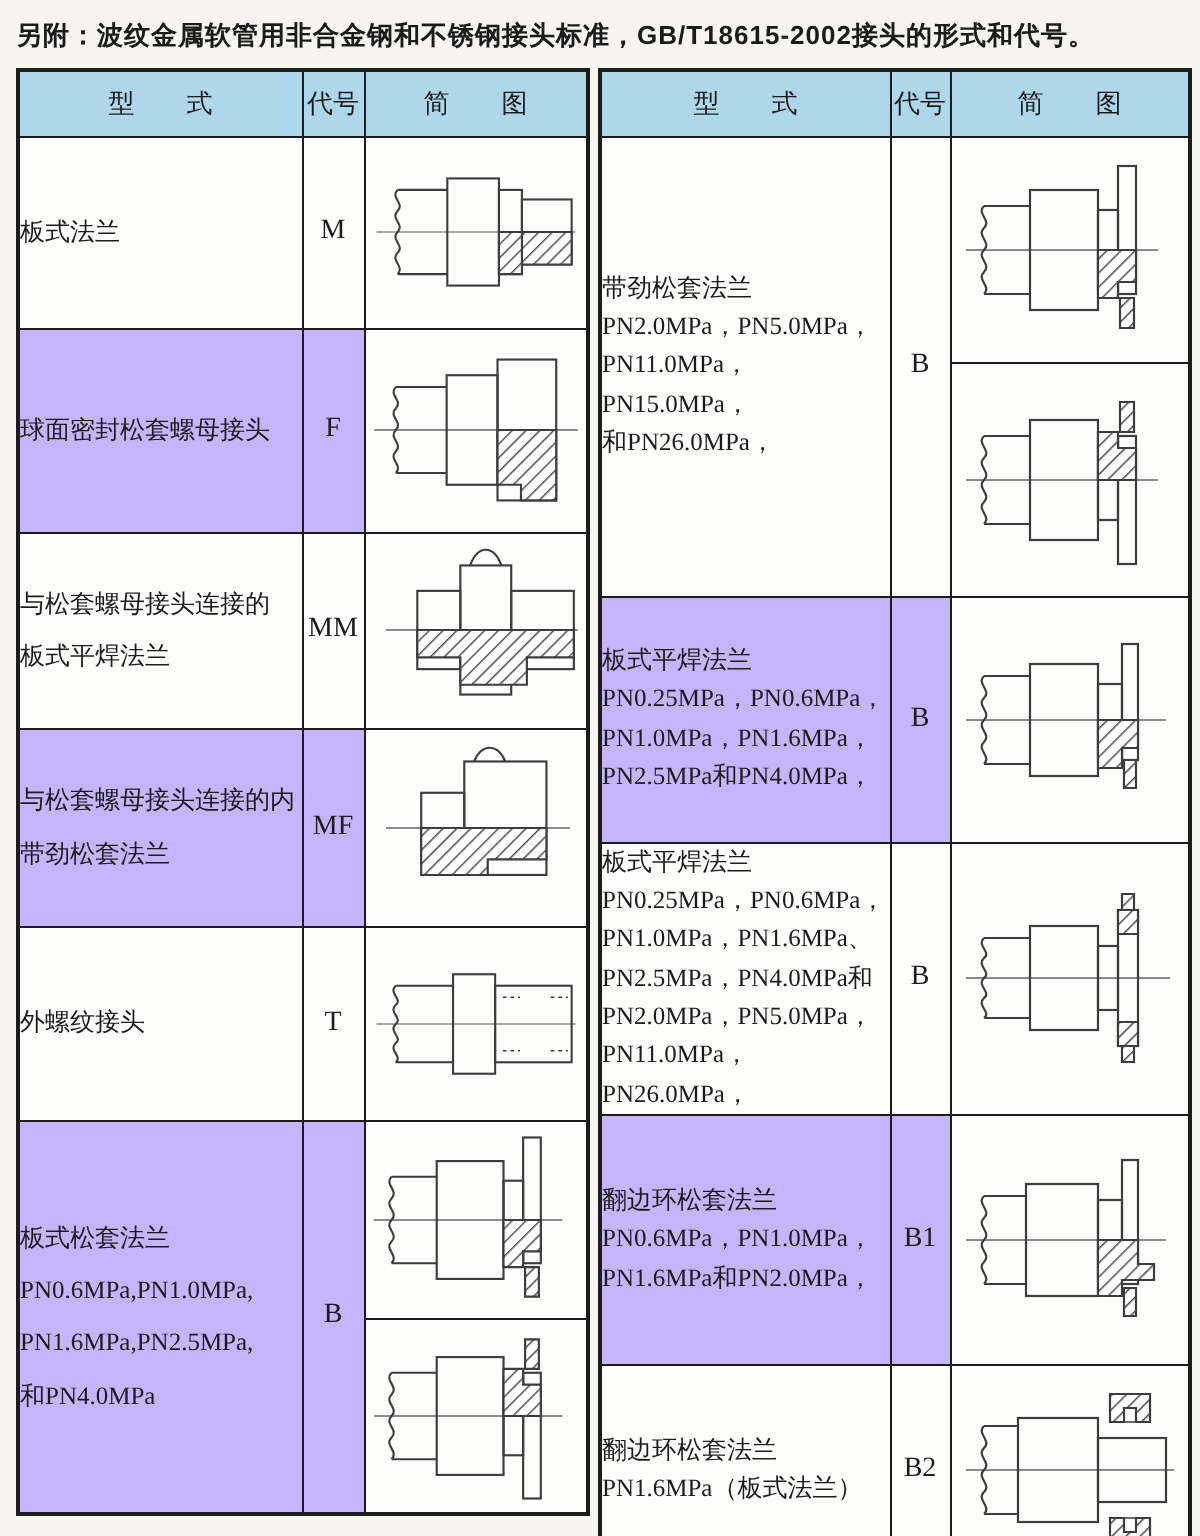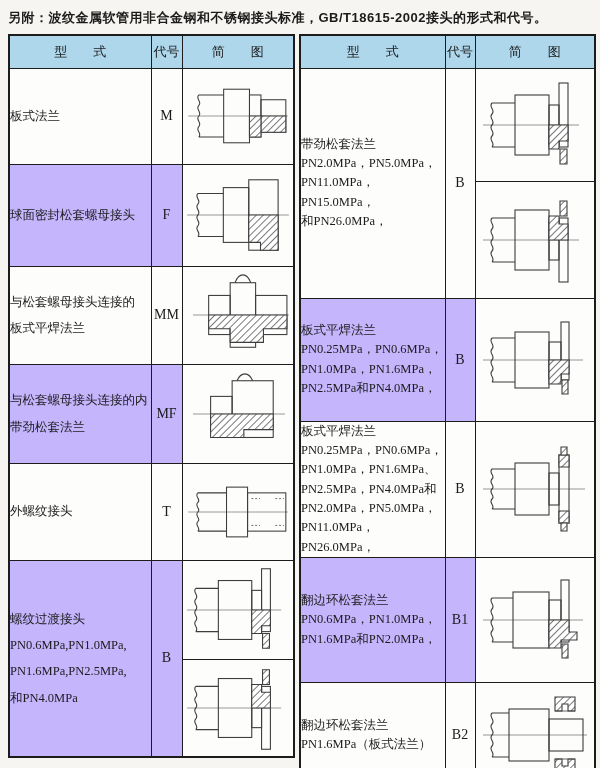--- a/index.html
+++ b/index.html
@@ -141,21 +141,21 @@
           <g stroke="#3d3d3d" stroke-width="1.1" fill="none">
             <path d="M14 26 c-4 4 4 7 0 10 c-4 4 4 7 0 10 c-4 4 4 7 0 10 c-4 4 4 7 0 10 M14 26 H44 M14 66 H44"></path>
             <rect x="44" y="20" width="22" height="52"></rect>
             <rect x="66" y="26" width="40" height="40"></rect>
             <path d="M70 32 h9 M95 32 h9 M70 60 h9 M95 60 h9" stroke-dasharray="2 2" stroke-width="0.8"></path>
           </g>
         </svg>
       </td>
     </tr>
     <tr style="height:99px">
-      <td class="ty yl" rowspan="2">螺纹过渡接头
+      <td class="ty yl" rowspan="2">板式松套法兰
 PN0.6MPa,PN1.0MPa,
 PN1.6MPa,PN2.5MPa,
 和PN4.0MPa</td>
       <td class="co yl" rowspan="2">B</td>
       <td class="dg">
         <svg class="diag" width="110" height="92" viewBox="0 0 112 92">
           <line x1="4" y1="46" x2="100" y2="46" stroke="#8a8a8a" stroke-width="0.9"></line>
           <g stroke="#3d3d3d" stroke-width="1.1" fill="none">
             <path d="M13 24 c-4 4 4 7 0 11 c-4 4 4 7 0 11 c-4 4 4 7 0 11 c-4 4 4 7 0 11 M13 24 H36 M13 68 H36"></path>
             <rect x="36" y="16" width="34" height="60"></rect>

